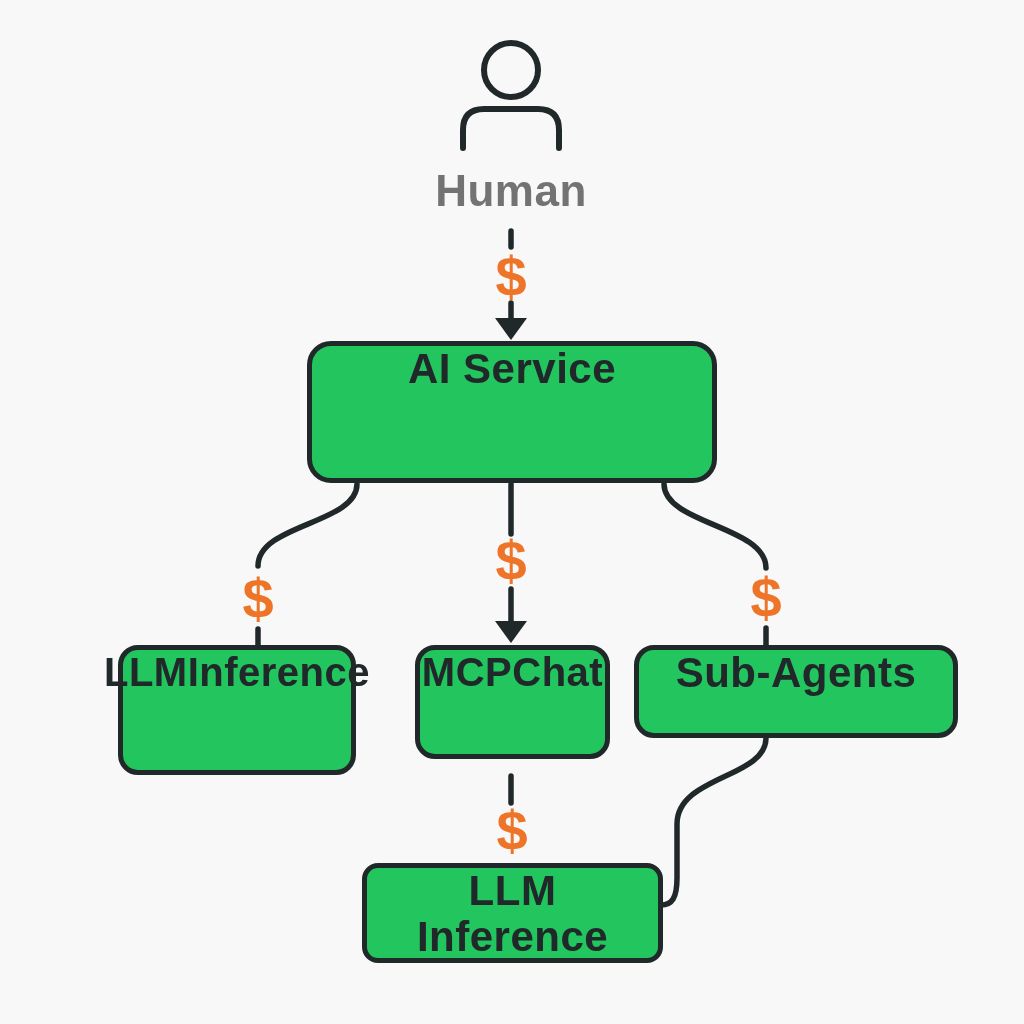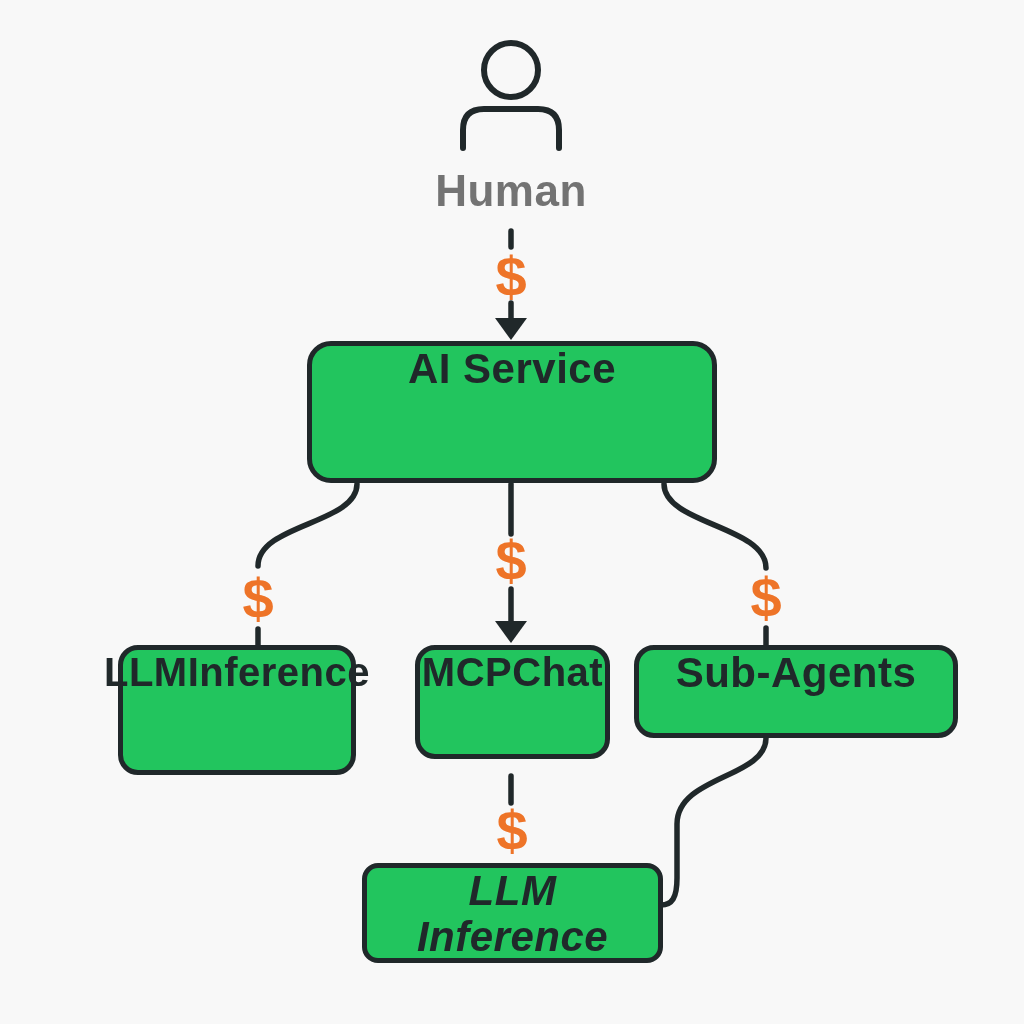--- a/index.html
+++ b/index.html
@@ -45,21 +45,21 @@
     flex-direction: row;
     align-items: flex-start;
     justify-content: center;
     color: #20282a;
     text-align: center;
   }
   .node-ai-service   { left: 307px; top: 341px; width: 410px; height: 142px; border-radius: 24px; }
   .node-llm-inference{ left: 118px; top: 645px; width: 238px; height: 130px; }
   .node-mcp-tools    { left: 415px; top: 645px; width: 195px; height: 114px; }
   .node-sub-agents   { left: 634px; top: 645px; width: 324px; height:  93px; }
-  .node-llm-inference-2 { left: 362px; top: 863px; width: 301px; height: 100px; border-radius: 16px; font-style: italic; }
+  .node-llm-inference-2 { left: 362px; top: 863px; width: 301px; height: 100px; border-radius: 16px; }
   .node-title  { font-size: 42px; font-weight: bold; line-height: 1.1; letter-spacing: 0.5px; }
   .node-subtitle { font-size: 33px; font-weight: normal; margin-top: 4px; letter-spacing: 0.2px; }
   .node-line { font-size: 40px; font-weight: bold; line-height: 1.14; letter-spacing: 0.5px; }
   .dollar {
     position: absolute;
     transform: translate(-50%, -50%);
     font-size: 56px;
     font-weight: bold;
     color: #ee7428;
     line-height: 1;

